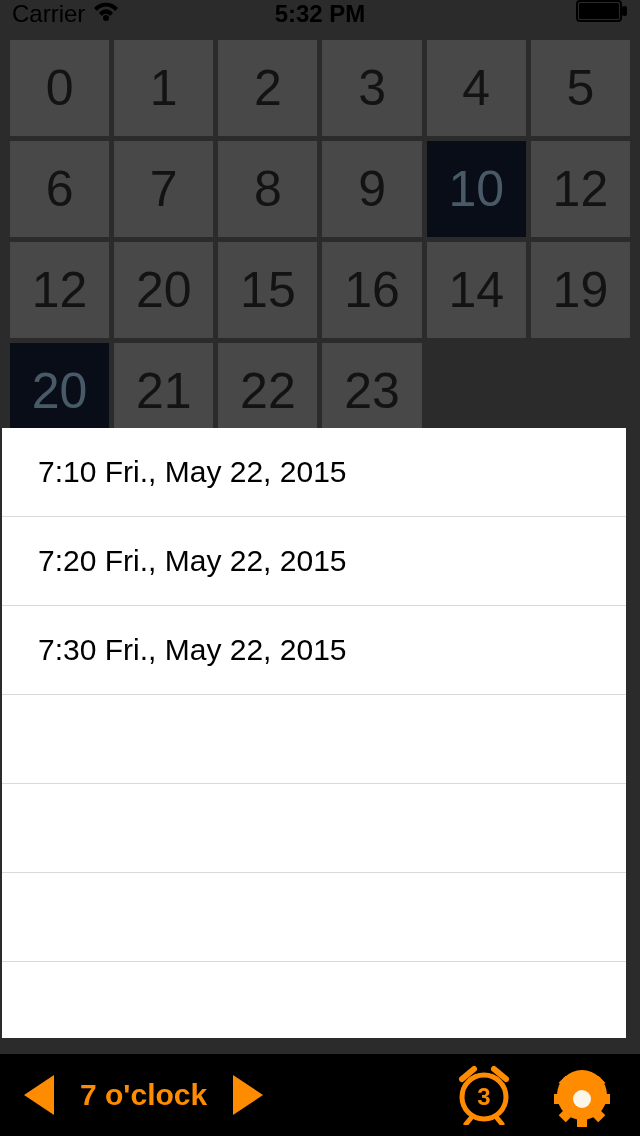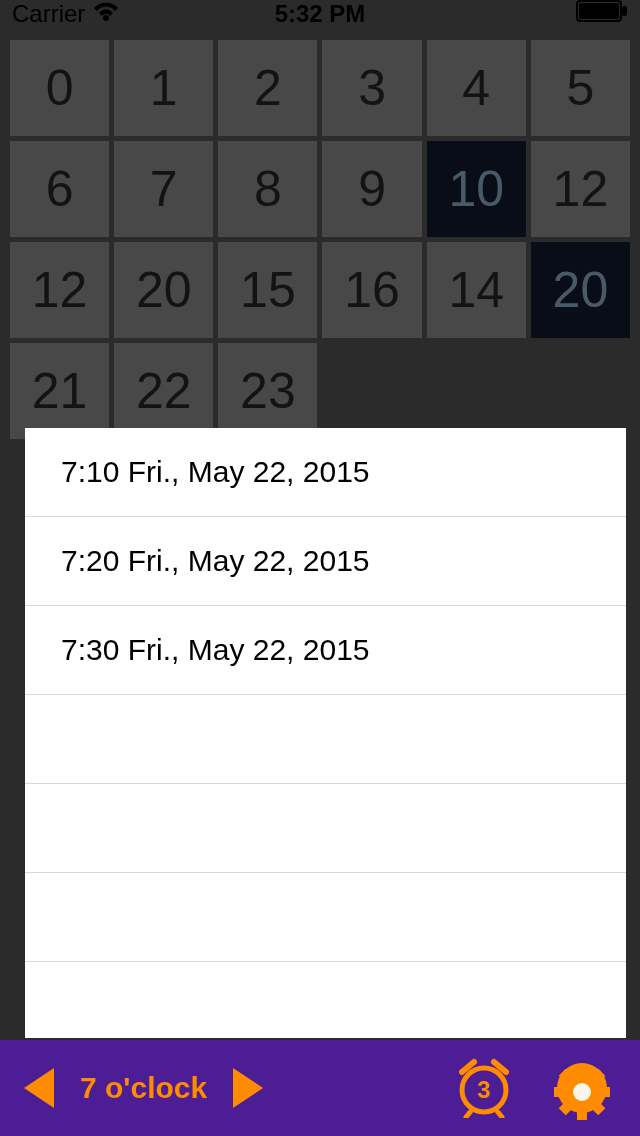--- a/index.html
+++ b/index.html
@@ -13,26 +13,26 @@
   .status-right { display: flex; align-items: center; }
   .wifi-icon { display: inline-block; }
   .battery-icon { display: inline-block; }
 
   
   .grid { position: absolute; top: 40px; left: 10px; right: 10px; display: grid; grid-template-columns: repeat(6, 1fr); gap: 5px; }
   .cell { background: #7c7c7c; height: 96px; display: flex; align-items: center; justify-content: center; font-size: 50px; font-weight: 200; color: #222; }
   .cell.sel { background: #0f172a; color: #7d9cb3; }
 
   
-  .list-panel { position: absolute; top: 428px; left: 25px; right: 14px; height: 610px; background: #fff; }
+  .list-panel { position: absolute; top: 428px; left: 2px; right: 14px; height: 610px; background: #fff; }
   .list-row { height: 89px; border-bottom: 1px solid #d9d9d9; display: flex; align-items: center; padding: 0 36px; font-size: 30px; color: #000; }
   .list-row.empty { }
 
   
-  .toolbar { position: absolute; left: 0; right: 0; bottom: 0; height: 96px; background: #4c1d95; display: flex; align-items: center; justify-content: space-between; padding: 0 30px 0 24px; }
+  .toolbar { position: absolute; left: 0; right: 0; bottom: 0; height: 82px; background: #000000; display: flex; align-items: center; justify-content: space-between; padding: 0 30px 0 24px; }
   .tb-left { display: flex; align-items: center; gap: 26px; color: #ff8c00; }
   .tb-label { font-size: 30px; font-weight: 600; color: #ff8c00; }
   .tb-right { display: flex; align-items: center; gap: 40px; }
   .tri-left, .tri-right { cursor: pointer; }
   .tri-left { width: 0; height: 0; border-top: 20px solid transparent; border-bottom: 20px solid transparent; border-right: 30px solid #ff8c00; }
   .tri-right { width: 0; height: 0; border-top: 20px solid transparent; border-bottom: 20px solid transparent; border-left: 30px solid #ff8c00; }
 
   .alarm-wrap { position: relative; width: 60px; height: 60px; cursor: pointer; }
   .alarm-wrap svg { display: block; }
   .alarm-badge { position: absolute; top: 50%; left: 50%; transform: translate(-50%, -44%); font-size: 24px; font-weight: 600; color: #ff8c00; }
@@ -79,20 +79,21 @@
     <div class="cell">7</div>
     <div class="cell">8</div>
     <div class="cell">9</div>
     <div class="cell sel">10</div>
     <div class="cell">12</div>
     <div class="cell">12</div>
     <div class="cell">20</div>
     <div class="cell">15</div>
     <div class="cell">16</div>
     <div class="cell">14</div>
+    <div class="cell">19</div>
     <div class="cell sel">20</div>
     <div class="cell">21</div>
     <div class="cell">22</div>
     <div class="cell">23</div>
   </div>
 
 <div class="dim-overlay"></div>
 
 <div class="list-panel" id="list">
     <div class="list-row">7:10 Fri., May 22, 2015</div>

